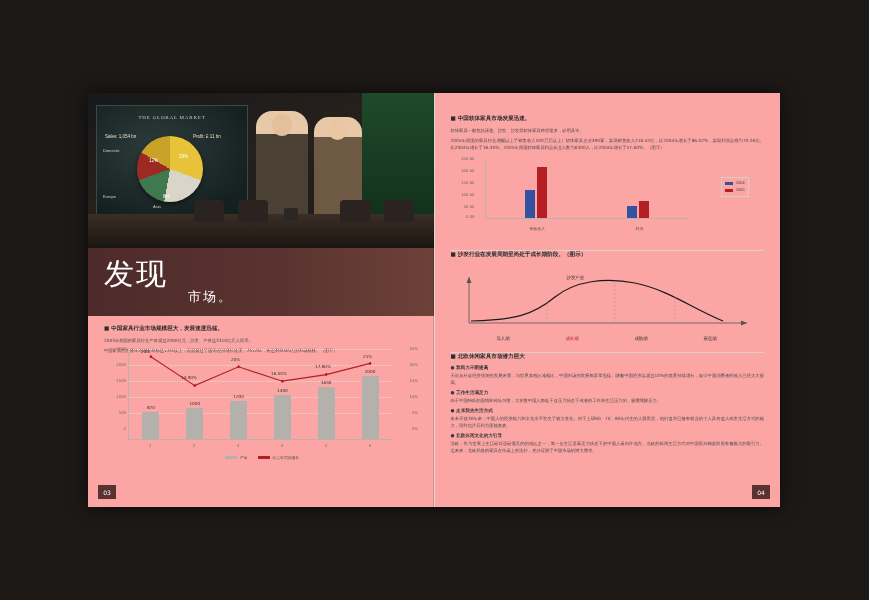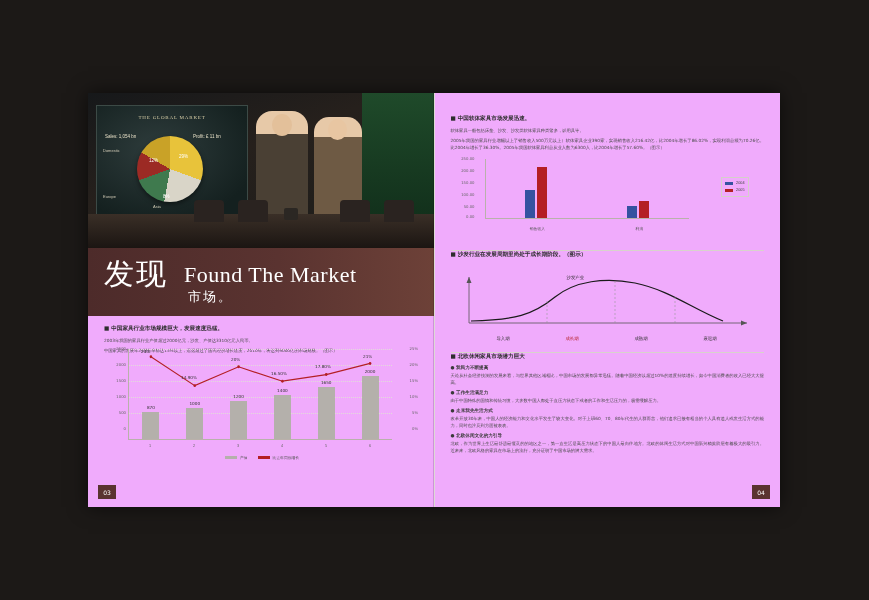--- a/index.html
+++ b/index.html
@@ -23,21 +23,21 @@
     left: 88px;
     top: 93px;
     width: 692px;
     height: 414px;
     display: flex;
     box-shadow: 0 0 18px rgba(0,0,0,0.6);
   }
   .page {
     position: relative;
     height: 100%;
-    background: #f0abfc;
+    background: #fca5a5;
     overflow: hidden;
   }
   .page-left { width: 346px; }
   .page-right { width: 346px; border-left: 1px solid #efeae6; }
 
   
   .photo {
     position: absolute;
     left: 0; top: 0;
     width: 346px; height: 155px;
@@ -257,21 +257,20 @@
         <div class="table"></div>
         <div class="chairback" style="left:106px;"></div>
         <div class="chairback" style="left:150px;"></div>
         <div class="chairback" style="left:252px;"></div>
         <div class="chairback" style="left:296px;"></div>
         <div class="mic"></div>
       </div>
 
       <div class="title-band">
         <div class="title-cn">发现</div>
-        <div class="title-en">Found The Market</div>
         <div class="title-sub">市场。</div>
       </div>
 
       <div class="body" style="top:232px;">
         <div class="head">■ 中国家具行业市场规模巨大，发展速度迅猛。</div>
         <p class="para">2003年我国的家具行业产值超过2000亿元，沙发、产值达3310亿元人民币。</p>
         <p class="para">中国家具的发展年均增长率都达15%以上，远远超过了国民经济增长速度，2010年，将达到9000亿的市场规模。（图示）</p>
       </div>
 
       <div class="chart-l">

